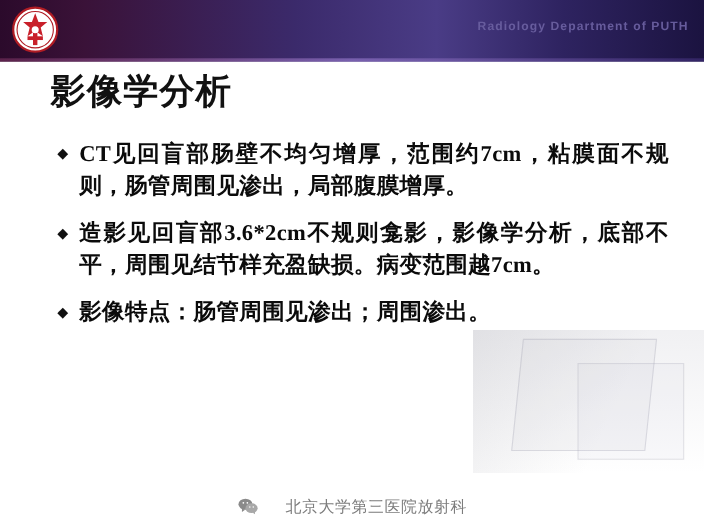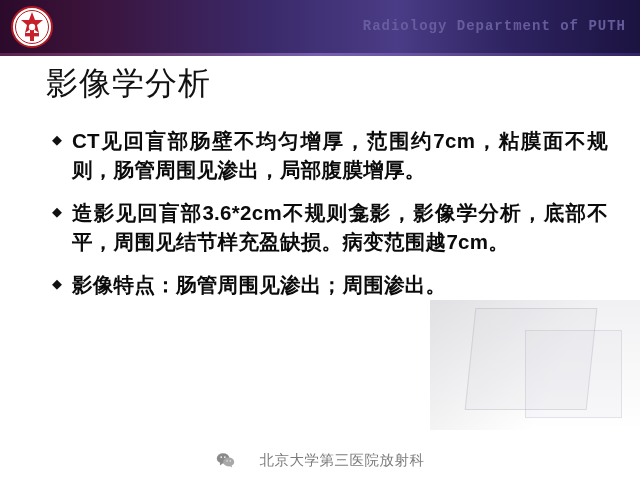--- a/index.html
+++ b/index.html
@@ -35,42 +35,42 @@
     width: 100%;
     height: 3px;
     background: linear-gradient(to right, #6b2a55, #8a6fc0, #3a2a70);
     opacity: .75;
   }
   .header-right-text {
     position: absolute;
     right: 14px;
     top: 18px;
     color: #6a5fa0;
-    font-size: 14px;
+    font-size: 11px;
     letter-spacing: 1px;
-    font-family: Liberation Mono, monospace;
+    font-family: Liberation Sans, sans-serif;
     font-weight: bold;
     white-space: nowrap;
     opacity: .95;
   }
   
   .emblem {
     position: absolute;
     left: 10px;
     top: 5px;
     width: 44px;
     height: 44px;
   }
   
   .slide-title {
     position: absolute;
     left: 46px;
     top: 62px;
     font-family: "DejaVu Sans", sans-serif;
-    font-weight: normal;
+    font-weight: bold;
     font-size: 32px;
     color: #111111;
     letter-spacing: 1px;
   }
   
   .body {
     position: absolute;
     left: 52px;
     top: 126px;
     width: 556px;
@@ -84,21 +84,21 @@
   .bullet-marker {
     flex: 0 0 auto;
     width: 20px;
     padding-top: 7px;
     color: #101010;
     font-size: 13px;
     line-height: 1;
   }
   .bullet-text {
     flex: 1 1 auto;
-    font-family: Liberation Sans, sans-serif;
+    font-family: Liberation Serif, serif;
     font-size: 20.5px;
     line-height: 1.42;
     color: #0b0b0b;
     font-weight: bold;
     letter-spacing: .3px;
     text-align: justify;
   }
   
   .ghost {
     position: absolute;

